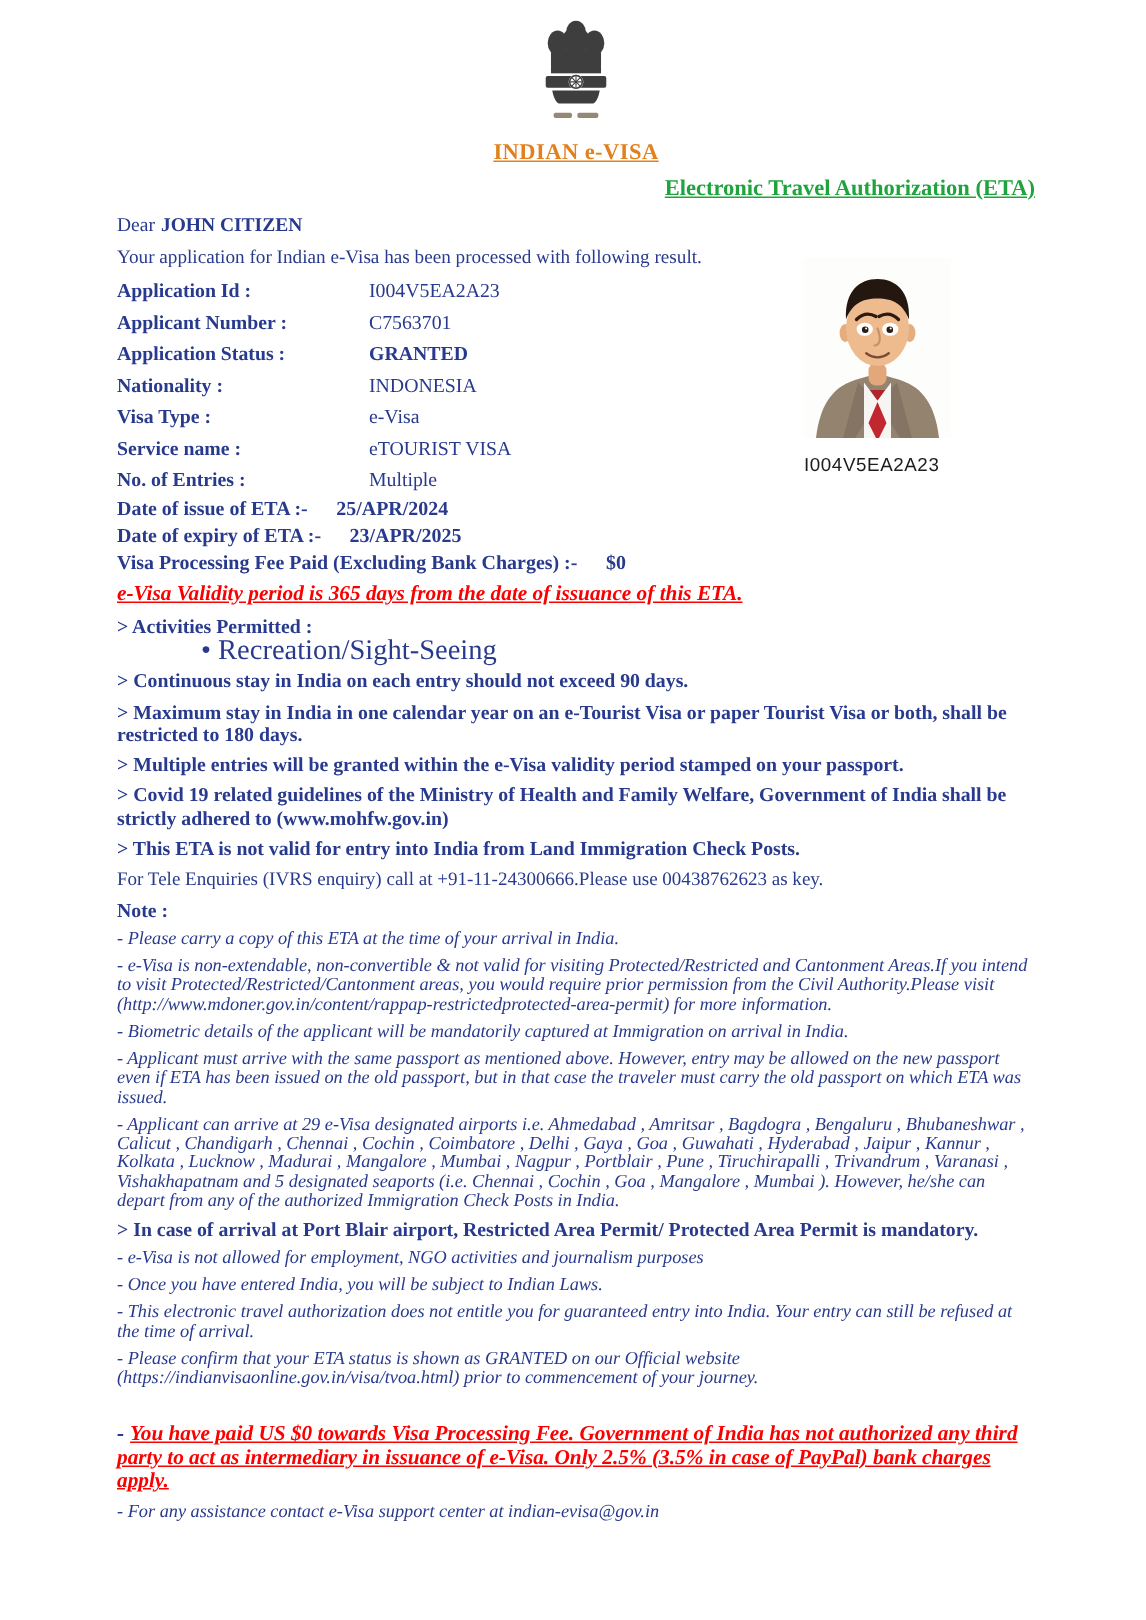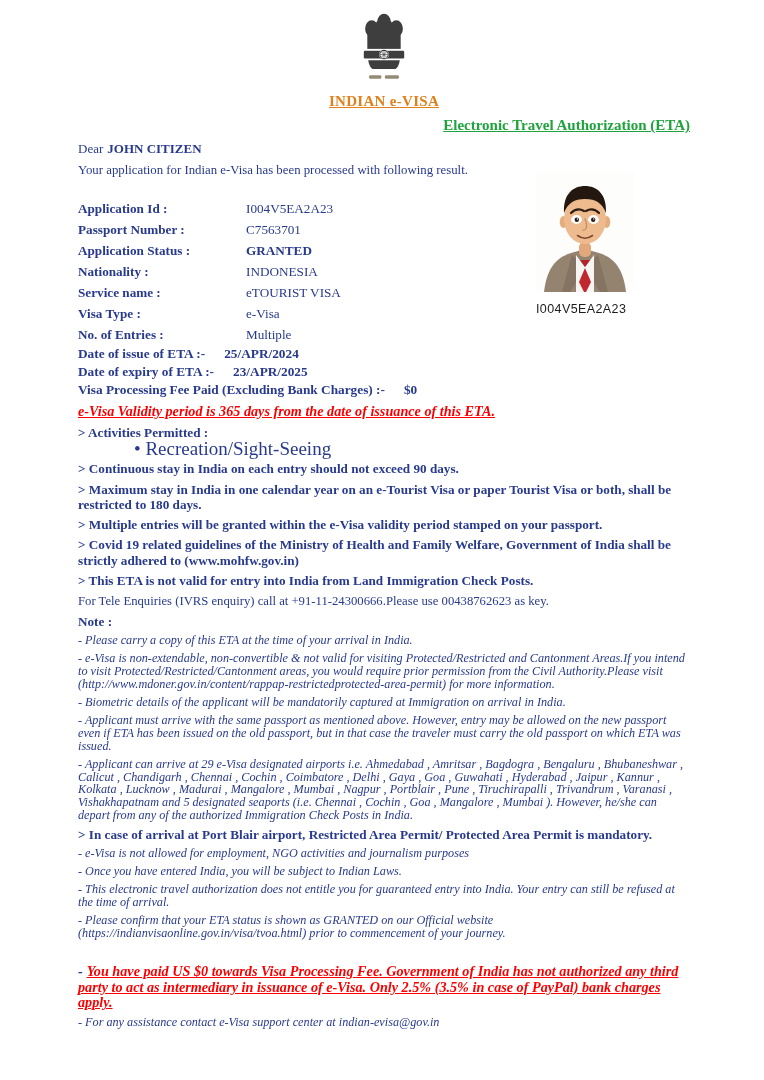--- a/index.html
+++ b/index.html
@@ -7,21 +7,21 @@
         font-family:"Liberation Serif", serif;color:var(--navy,#283A8D);}
   .content{padding:10px 74px 0 78px;}
   .emblem-wrap{text-align:center;margin-top:2px;}
   .title{ text-align:center;margin-top:5px;font-size:15px;font-weight:bold;letter-spacing:.3px;
           color:var(--orange,#E2801D);text-decoration:underline;}
   .subtitle{text-align:right;margin-top:7px;font-size:15px;font-weight:bold;
           color:var(--green,#1FA33C);text-decoration:underline;}
   .greeting{margin-top:7px;font-size:13px;}
   .greeting .name{font-weight:bold;margin-left:4px;}
   .intro{margin-top:6px;font-size:12.8px;}
-  .details{margin-top:20px;}
+  .details{margin-top:4px;}
   .detail-row{display:flex;height:21px;align-items:center;font-size:13.2px;}
   .dlabel{width:168px;font-weight:bold;flex:none;}
   .dvalue{font-weight:normal;}
   .dvalue.strong{font-weight:bold;}
   .photo-box{position:absolute;left:536px;top:172px;width:98px;}
   .photo-caption{margin-top:6px;font-family:"Liberation Sans", sans-serif;font-size:12.5px;
           color:var(--caption,#1C1C1C);letter-spacing:.4px;}
   .date-line{font-size:13.3px;font-weight:bold;line-height:18px;}
   .date-line .dval{margin-left:19px;}
   .validity{margin-top:4px;color:var(--red,#FB0000);font-weight:bold;font-style:italic;
@@ -76,38 +76,38 @@
       <span>Dear</span><span class="name">JOHN CITIZEN</span>
     </div>
     <div class="intro">Your application for Indian e-Visa has been processed with following result.</div>
 
     <div class="details">
       <div class="detail-row">
         <span class="dlabel">Application Id :</span>
         <span class="dvalue">I004V5EA2A23</span>
       </div>
       <div class="detail-row">
-        <span class="dlabel">Passport Number :</span>
+        <span class="dlabel">Applicant Number :</span>
         <span class="dvalue">C7563701</span>
       </div>
       <div class="detail-row">
         <span class="dlabel">Application Status :</span>
         <span class="dvalue strong">GRANTED</span>
       </div>
       <div class="detail-row">
         <span class="dlabel">Nationality :</span>
         <span class="dvalue">INDONESIA</span>
       </div>
       <div class="detail-row">
+        <span class="dlabel">Visa Type :</span>
+        <span class="dvalue">e-Visa</span>
+      </div>
+      <div class="detail-row">
         <span class="dlabel">Service name :</span>
         <span class="dvalue">eTOURIST VISA</span>
-      </div>
-      <div class="detail-row">
-        <span class="dlabel">Visa Type :</span>
-        <span class="dvalue">e-Visa</span>
       </div>
       <div class="detail-row">
         <span class="dlabel">No. of Entries :</span>
         <span class="dvalue">Multiple</span>
       </div>
     </div>
 
     <div class="date-line">
       <span>Date of issue of ETA :-</span><span class="dval">25/APR/2024</span>
     </div>

